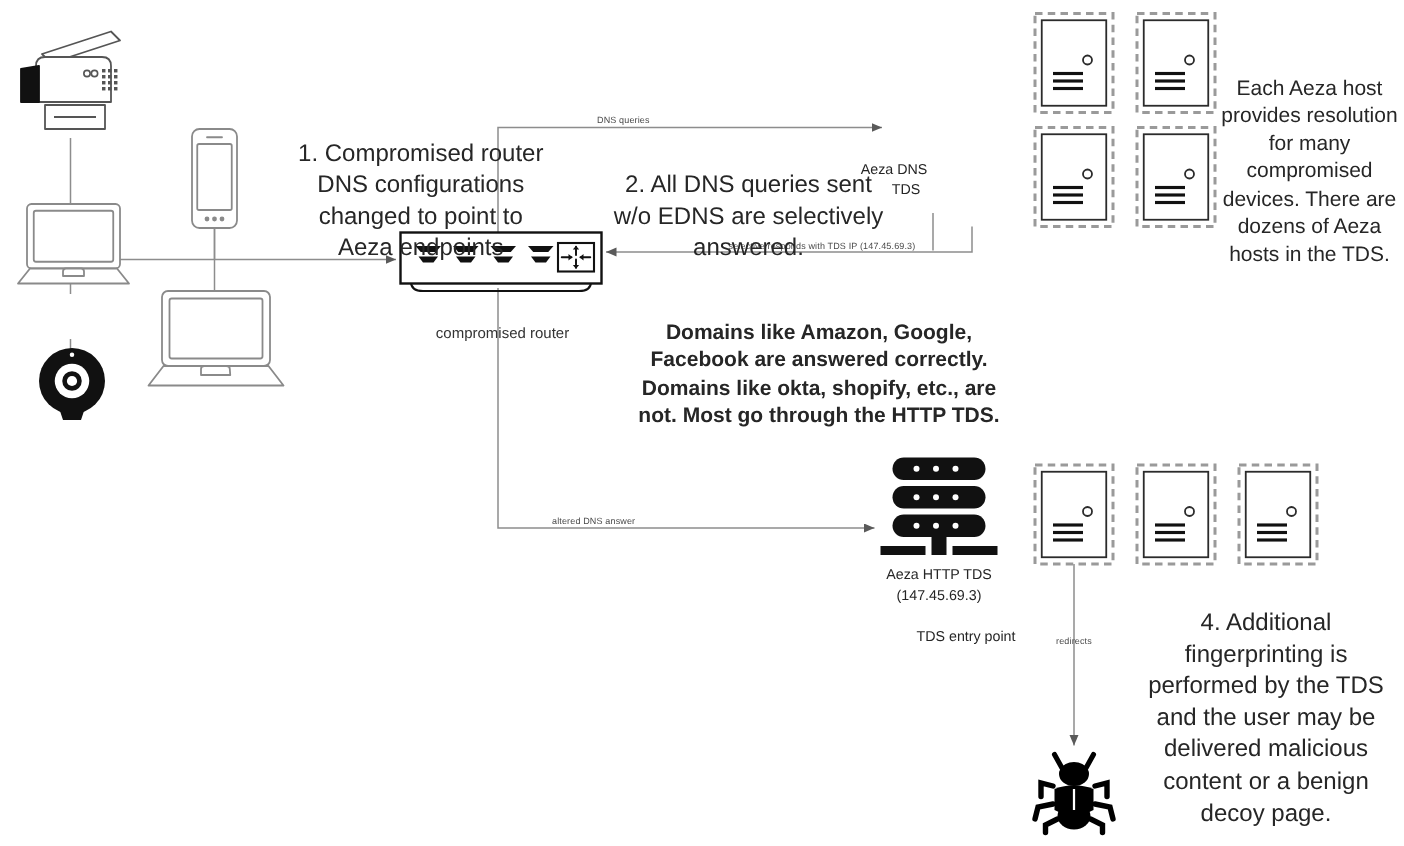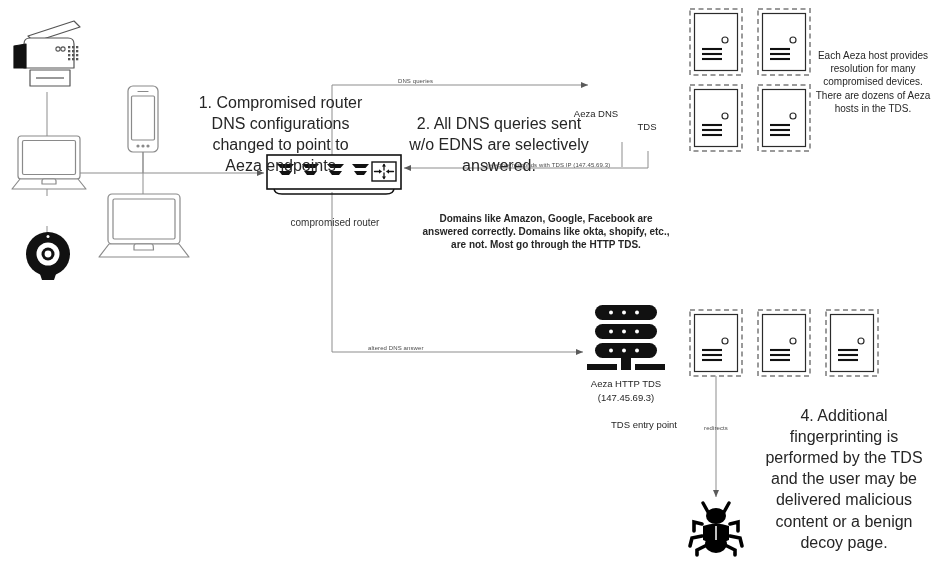--- a/index.html
+++ b/index.html
@@ -10,21 +10,21 @@
     font-family:"Liberation Sans", sans-serif;
     color:#1a1a1a;
     overflow:hidden;
     position:relative;
   }
   #canvas{position:absolute;left:0;top:0;width:936px;height:564px;}
   .layer-svg{position:absolute;left:0;top:0;width:936px;height:564px;pointer-events:none;}
   .node{position:absolute;}
   .txt{position:absolute;text-align:center;line-height:1.32;color:#262626;}
   .txt-step{font-size:16px;}
-  .txt-note{font-size:10px;text-align:center;}
+  .txt-note{font-size:14px;text-align:center;}
   .txt-cap{font-size:10px;color:#333;}
   .txt-tiny{font-size:6px;color:#4a4a4a;letter-spacing:.1px;}
   .txt-dev{font-size:9.5px;}
   .icon-wrap{position:absolute;}
   svg{display:block;overflow:visible;}
 </style>
 </head>
 <body>
 
 <div id="canvas">
@@ -169,21 +169,21 @@
             <path d="M117.9,14.4 L120,11.8 L122.1,14.4" fill="#111" stroke="none"></path>
           <path d="M120,26.5 L120,21"></path>
             <path d="M117.9,24.6 L120,27.2 L122.1,24.6" fill="#111" stroke="none"></path>
         </g>
       </g>
     </svg>
   </div>
   <div class="txt txt-cap" style="left:255px;top:216px;width:160px;">compromised router</div>
 
   <div class="txt txt-dev" style="left:536px;top:108px;width:120px;">Aeza DNS</div>
-  <div class="txt txt-dev" style="left:587px;top:121px;width:120px;">TDS</div>
+  <div class="txt txt-dev" style="left:544px;top:121px;width:120px;">TDS</div>
 
   <div class="icon-wrap" style="left:583px;top:303px;">
     <svg width="86" height="68" viewBox="0 0 86 68">
       <g fill="#111">
         <rect x="12" y="2" width="62" height="15" rx="7.5"></rect>
         <rect x="12" y="21" width="62" height="15" rx="7.5"></rect>
         <rect x="12" y="40" width="62" height="15" rx="7.5"></rect>
         <rect x="38" y="55" width="10" height="6"></rect>
         <rect x="4" y="61" width="30" height="6"></rect>
         <rect x="38" y="61" width="10" height="6"></rect>

